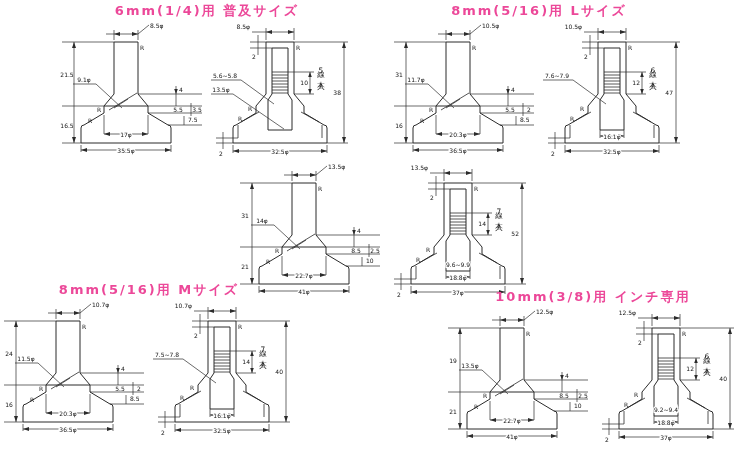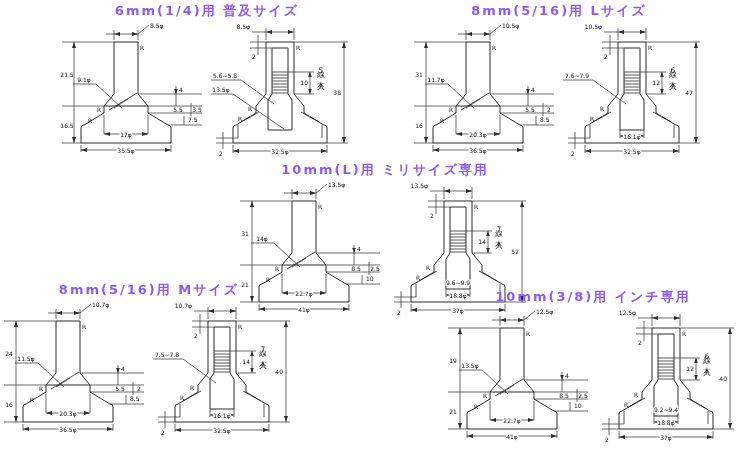--- a/index.html
+++ b/index.html
@@ -2,27 +2,27 @@
 <html><head>
 <meta charset="utf-8">
 <style>
   html,body{margin:0;padding:0;background:#ffffff;}
   #canvas{
     position:relative;width:750px;height:450px;background:#ffffff;overflow:hidden;
     font-family:"DejaVu Sans",sans-serif;color:#1a1a1a;
   }
   .section{position:absolute;display:flex;flex-direction:column;}
   .sec-0{left:52px;top:2px;width:310px;}
-  .sec-1{left:400px;top:2px;width:318px;}
+  .sec-1{left:380px;top:2px;width:318px;}
   .sec-2{left:230px;top:161px;width:310px;}
   .sec-3{left:-2px;top:281px;width:302px;}
   .sec-4{left:436px;top:288px;width:314px;}
   .section-title{
     text-align:center;font-weight:bold;font-size:13px;letter-spacing:2px;
-    line-height:17px;white-space:nowrap;margin-bottom:1px;color:#8b5cf6;
+    line-height:17px;white-space:nowrap;margin-bottom:1px;color:#ec4899;
   }
   .drawings{display:flex;flex-direction:row;justify-content:center;gap:2px;}
   .dwg-wrap{position:relative;width:152px;height:142px;}
   svg.dwg{width:152px;height:142px;display:block;}
   .ln{stroke:#2b2b2b;stroke-width:1;fill:none;}
   .ln2{stroke:#2b2b2b;stroke-width:0.8;fill:none;}
   .dim path{stroke:#2b2b2b;stroke-width:0.7;fill:none;}
   .dim path.ar{fill:#2b2b2b;stroke:none;}
   .dim text{font-size:6px;fill:#141414;font-family:"DejaVu Sans",sans-serif;}
   text.halo{paint-order:stroke;stroke:#ffffff;stroke-width:2.4px;}
@@ -251,21 +251,20 @@
             <text x="30" y="101">R</text>
           </g>
         </svg>
         <div class="vnote">線6本入</div>
       </div>
 
     </div>
   </div>
 
   <div class="section sec-2">
-    <div class="section-title">10mm(L)用 ミリサイズ専用</div>
     <div class="drawings">
 
       <div class="dwg-wrap">
         <svg class="dwg" viewBox="0 0 152 142">
           <g class="ln">
             <path d="M60,22 H84 M60,22 V74 M84,22 V74 M60,74 L50,86 M84,74 L94,86 M50,86 H94 M50,86 V93 M94,86 V93 M50,93 L30,105 M94,93 L114,105 M30,105 Q27,105 27,108 V123 M114,105 Q117,105 117,108 V123 M27,123 H117"></path>
             <path d="M55,90 L83,73 M60,88 L74,79" class="ln2"></path>
           </g>
           <g class="dim">
 

